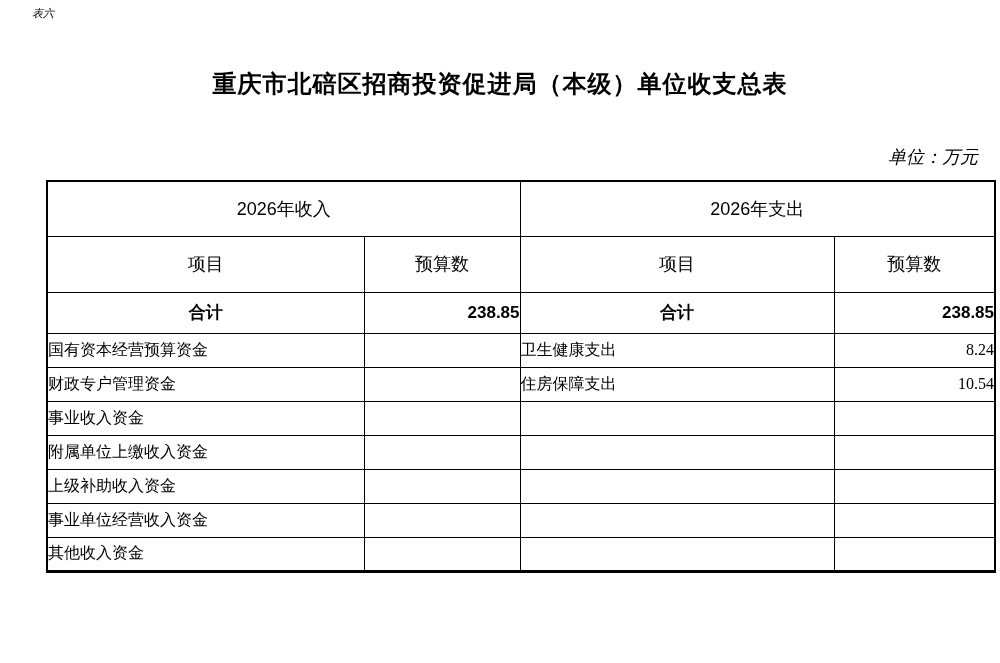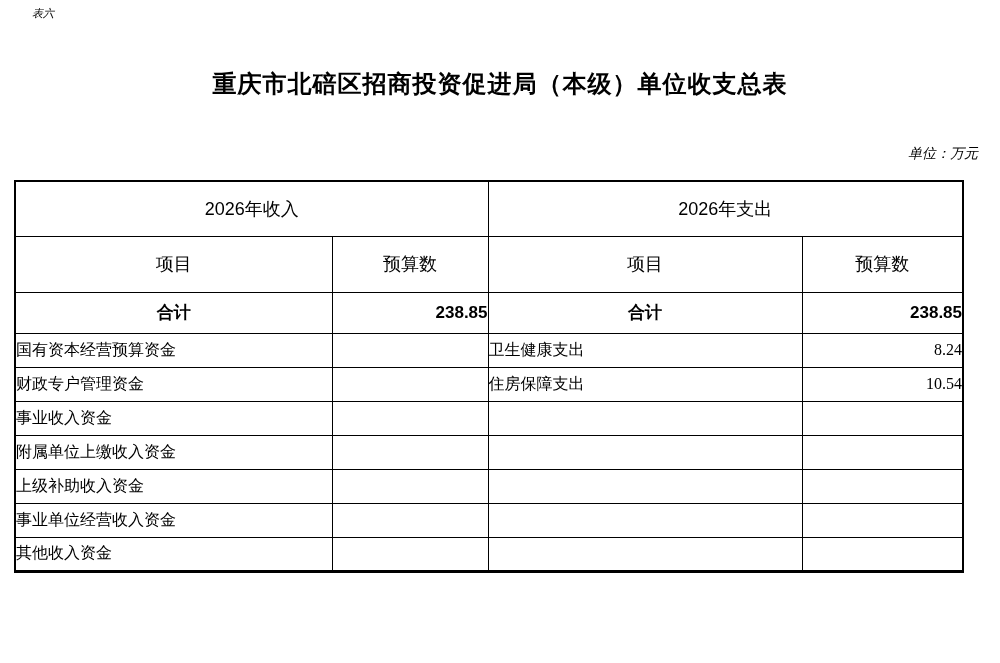--- a/index.html
+++ b/index.html
@@ -34,27 +34,27 @@
     letter-spacing: 1px;
     font-family: "Liberation Serif", serif;
     margin-top: 8px;
   }
   .unit-note {
     position: absolute;
     left: 30px;
     top: 145px;
     width: 948px;
     text-align: right;
-    font-size: 14px;
+    font-size: 18px;
     font-style: italic;
     font-family: "DejaVu Serif", serif;
   }
   table.budget-table {
     position: absolute;
-    left: 14px;
+    left: 46px;
     top: 180px;
     width: 948px;
     border-collapse: collapse;
     table-layout: fixed;
     border: 2px solid #000000;
     border-bottom-width: 3px;
   }
   table.budget-table td {
     border: 1px solid #000000;
     overflow: hidden;

